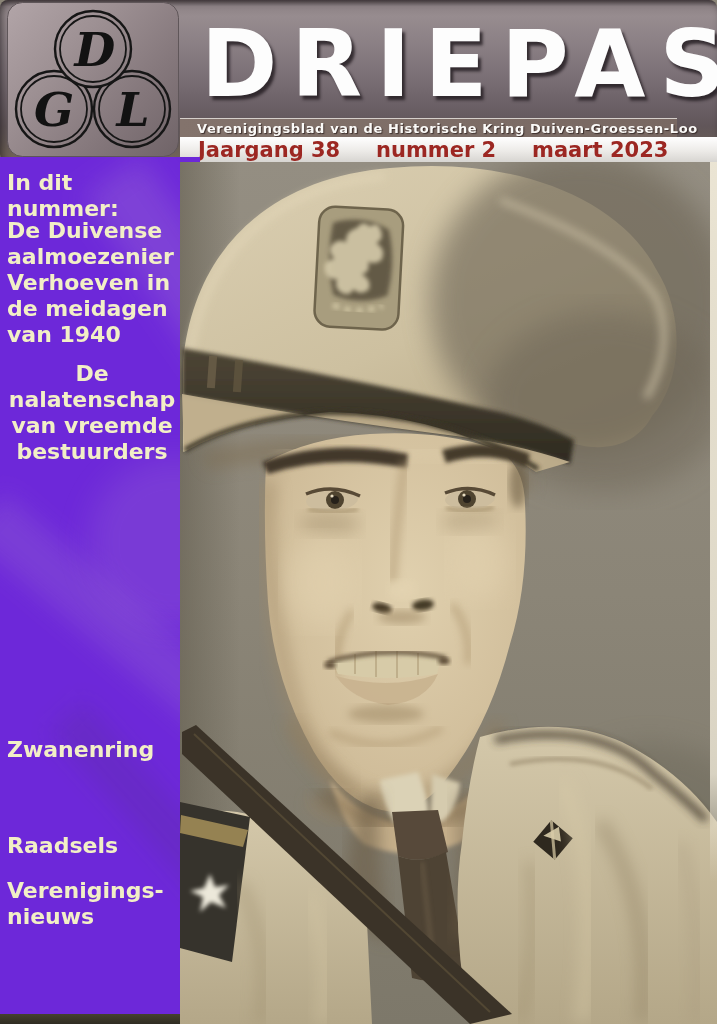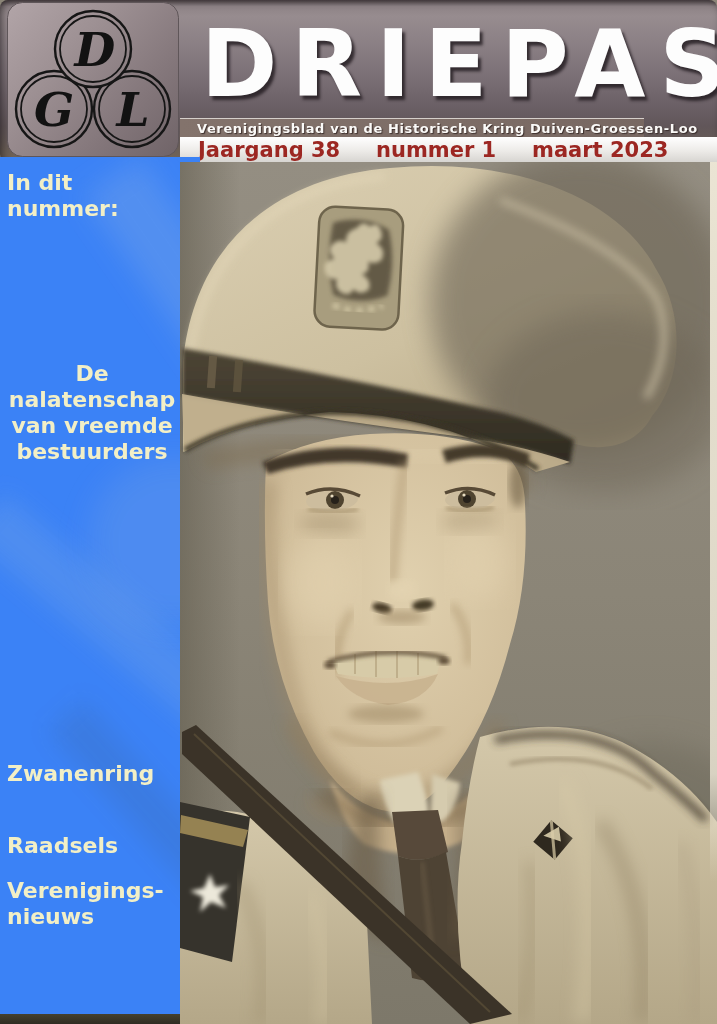--- a/index.html
+++ b/index.html
@@ -9,70 +9,70 @@
   
   .masthead{position:absolute;left:0;top:0;width:717px;height:162px;
     background:linear-gradient(180deg,#5d5356 0%,#8e8386 4%,#978c8f 10%,#8a7f84 28%,
       #7a6f75 48%,#6a5f65 66%,#615659 78%,#665b57 88%,#6f6257 96%,#71655a 100%);
     box-shadow:inset 8px 0 10px -6px rgba(25,20,22,.55), inset 0 5px 7px -4px rgba(25,20,22,.6);
     z-index:1;border-radius:8px;}
   .mast-title{position:absolute;left:201px;top:16px;font-size:92px;line-height:98px;
     font-weight:bold;color:#fdfdfd;letter-spacing:14px;
     text-shadow:3px 4px 3px rgba(38,31,35,.85);white-space:nowrap;}
   .subtitle-band{position:absolute;left:180px;top:118px;width:464px;height:18px;
-    background:linear-gradient(90deg,#83736c,#786862);border-top:1px solid #d5cfca;z-index:2;}
+    background:linear-gradient(90deg,#83736c,#786862);border-top:1px solid #d5cfca;z-index:2;padding-left:33px;}
   .subtitle-band span{position:absolute;left:17px;top:2px;font-size:13px;font-weight:bold;
     color:#fbfaf8;letter-spacing:0.6px;white-space:nowrap;
     text-shadow:1px 1px 1px rgba(45,33,30,.8);}
   .issue-band{position:absolute;left:180px;top:137px;width:537px;height:26px;
     background:linear-gradient(180deg,#ffffff 0%,#eceae7 55%,#d5d3cf 100%);z-index:2;}
   .issue-band span{position:absolute;top:1px;font-size:21px;font-weight:bold;
     color:#9c2722;white-space:nowrap;}
   .issue-volume{left:18px;} .issue-number{left:196px;} .issue-date{left:352px;}
 
   
   .logo-box{position:absolute;left:7px;top:2px;width:172px;height:155px;z-index:4;}
 
   
   .sidebar{position:absolute;left:0;top:157px;width:200px;height:867px;
-    background:#3b82f6;overflow:hidden;z-index:3;}
+    background:#6d28d9;overflow:hidden;z-index:3;}
   .ghost{position:absolute;pointer-events:none;}
   .g1{left:55px;top:95px;width:270px;height:70px;background:rgba(236,233,201,.13);
       transform:rotate(55deg);filter:blur(14px);}
   .g2{left:-50px;top:430px;width:310px;height:55px;background:rgba(228,226,192,.11);
       transform:rotate(40deg);filter:blur(12px);}
   .g3{left:88px;top:300px;width:170px;height:170px;border-radius:50%;
       background:rgba(232,229,197,.10);filter:blur(16px);}
   .g4{left:20px;top:640px;width:280px;height:46px;background:rgba(60,58,40,.10);
       transform:rotate(48deg);filter:blur(12px);}
   .toc{position:absolute;left:7px;color:#f2efc6;font-weight:bold;font-size:22px;
        line-height:26px;white-space:pre-wrap;width:170px;}
   .toc-head{top:13px;}
-  .t0{top:61px;} .t1{top:204px;text-align:center;} .t2{top:344px;} .t3{top:604px;}
+  .t0{top:61px;} .t1{top:204px;text-align:center;} .t2{top:344px;} .t3{top:580px;}
   .t4{top:676px;} .t5{top:721px;} .t-web{top:794px;}
   .sidebar-strip{position:absolute;left:0;bottom:0;width:180px;height:10px;
     background:linear-gradient(180deg,#45412f,#2f2c22);}
 
   
   .photo{position:absolute;left:180px;top:162px;width:537px;height:862px;z-index:3;}
   .photo svg{display:block;}
 </style>
 </head>
 <body>
 
 <div class="page">
 
   <div class="masthead">
     <div class="mast-title">DRIEPAS</div>
     <div class="subtitle-band">
       <span>Verenigingsblad van de Historische Kring Duiven-Groessen-Loo</span>
     </div>
     <div class="issue-band">
       <span class="issue-volume">Jaargang 38</span>
-      <span class="issue-number">nummer 1</span>
+      <span class="issue-number">nummer 2</span>
       <span class="issue-date">maart 2023</span>
     </div>
   </div>
 
   <div class="logo-box">
     <svg width="172" height="155" viewBox="0 0 172 155">
       <defs>
         <linearGradient id="lgbox" gradientUnits="userSpaceOnUse" x1="0" y1="0" x2="172" y2="155">
           <stop offset="0" stop-color="#b2a5a8"></stop>
             <stop offset="0.35" stop-color="#9d9093"></stop>
@@ -96,20 +96,25 @@
       </g>
     </svg>
   </div>
 
   <div class="sidebar">
     <div class="ghost g1"></div>
     <div class="ghost g2"></div>
     <div class="ghost g3"></div>
     <div class="ghost g4"></div>
     <div class="toc toc-head">In dit nummer:</div>
+    <div class="toc t0">De Duivense
+aalmoezenier
+Verhoeven in
+de meidagen
+van 1940</div>
     <div class="toc t1">De
 nalatenschap
 van vreemde
 bestuurders</div>
     <div class="toc t3">Zwanenring</div>
     <div class="toc t5">Verenigings-
 nieuws</div>
     <div class="toc t4">Raadsels</div>
     <div class="sidebar-strip"></div>
   </div>

